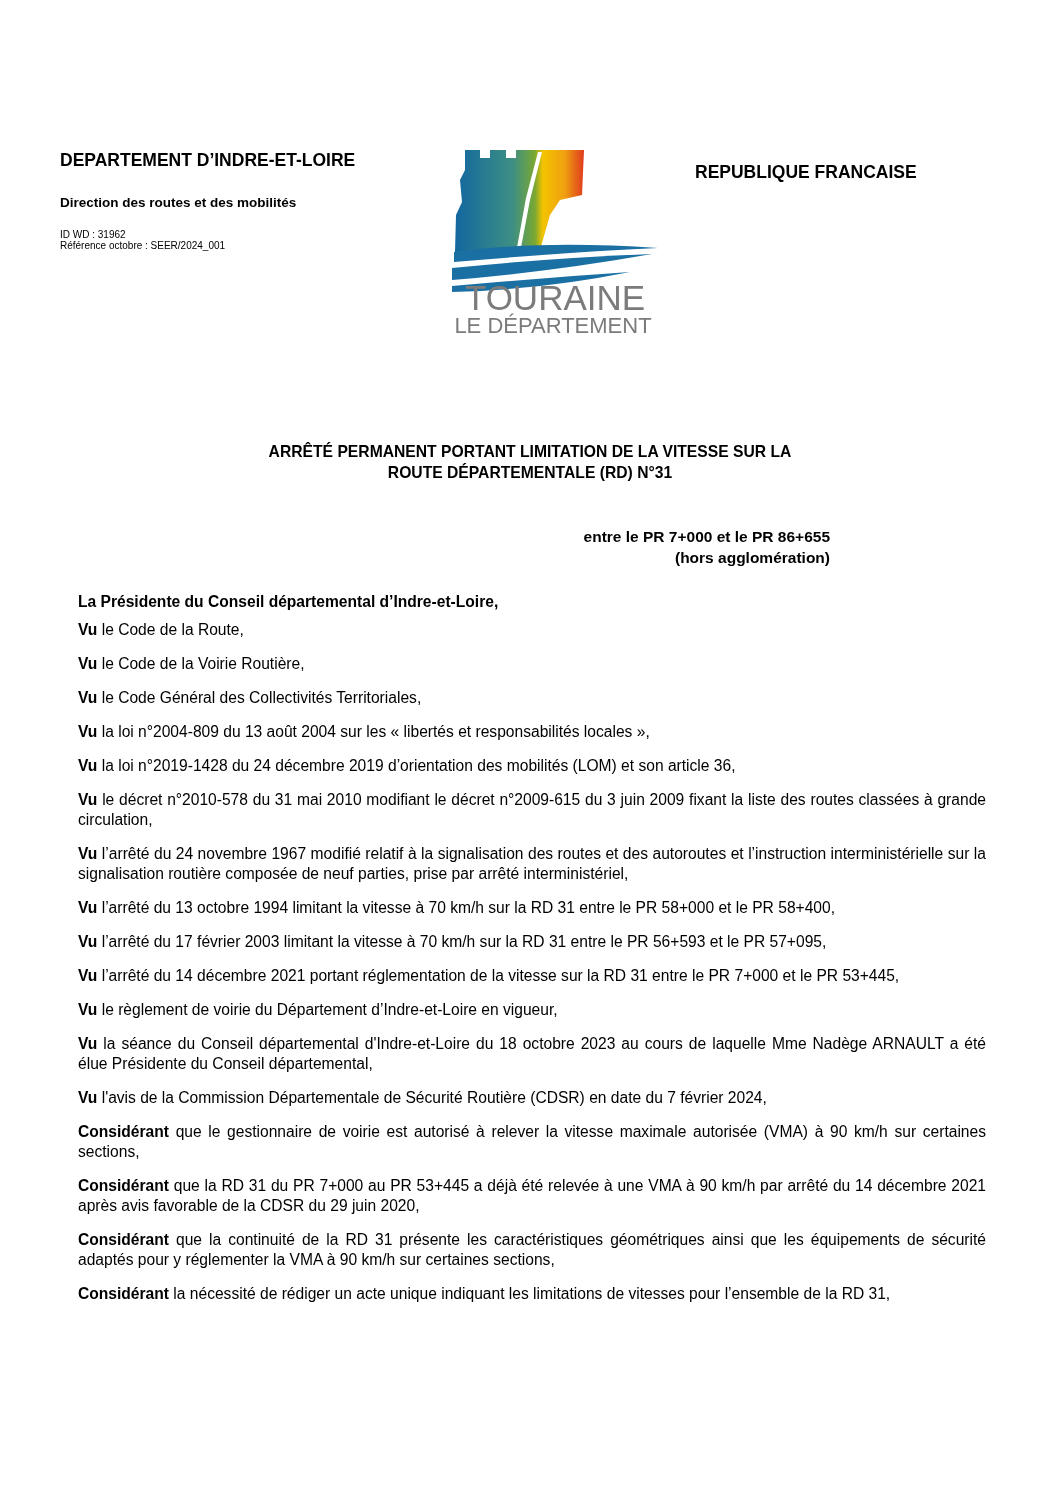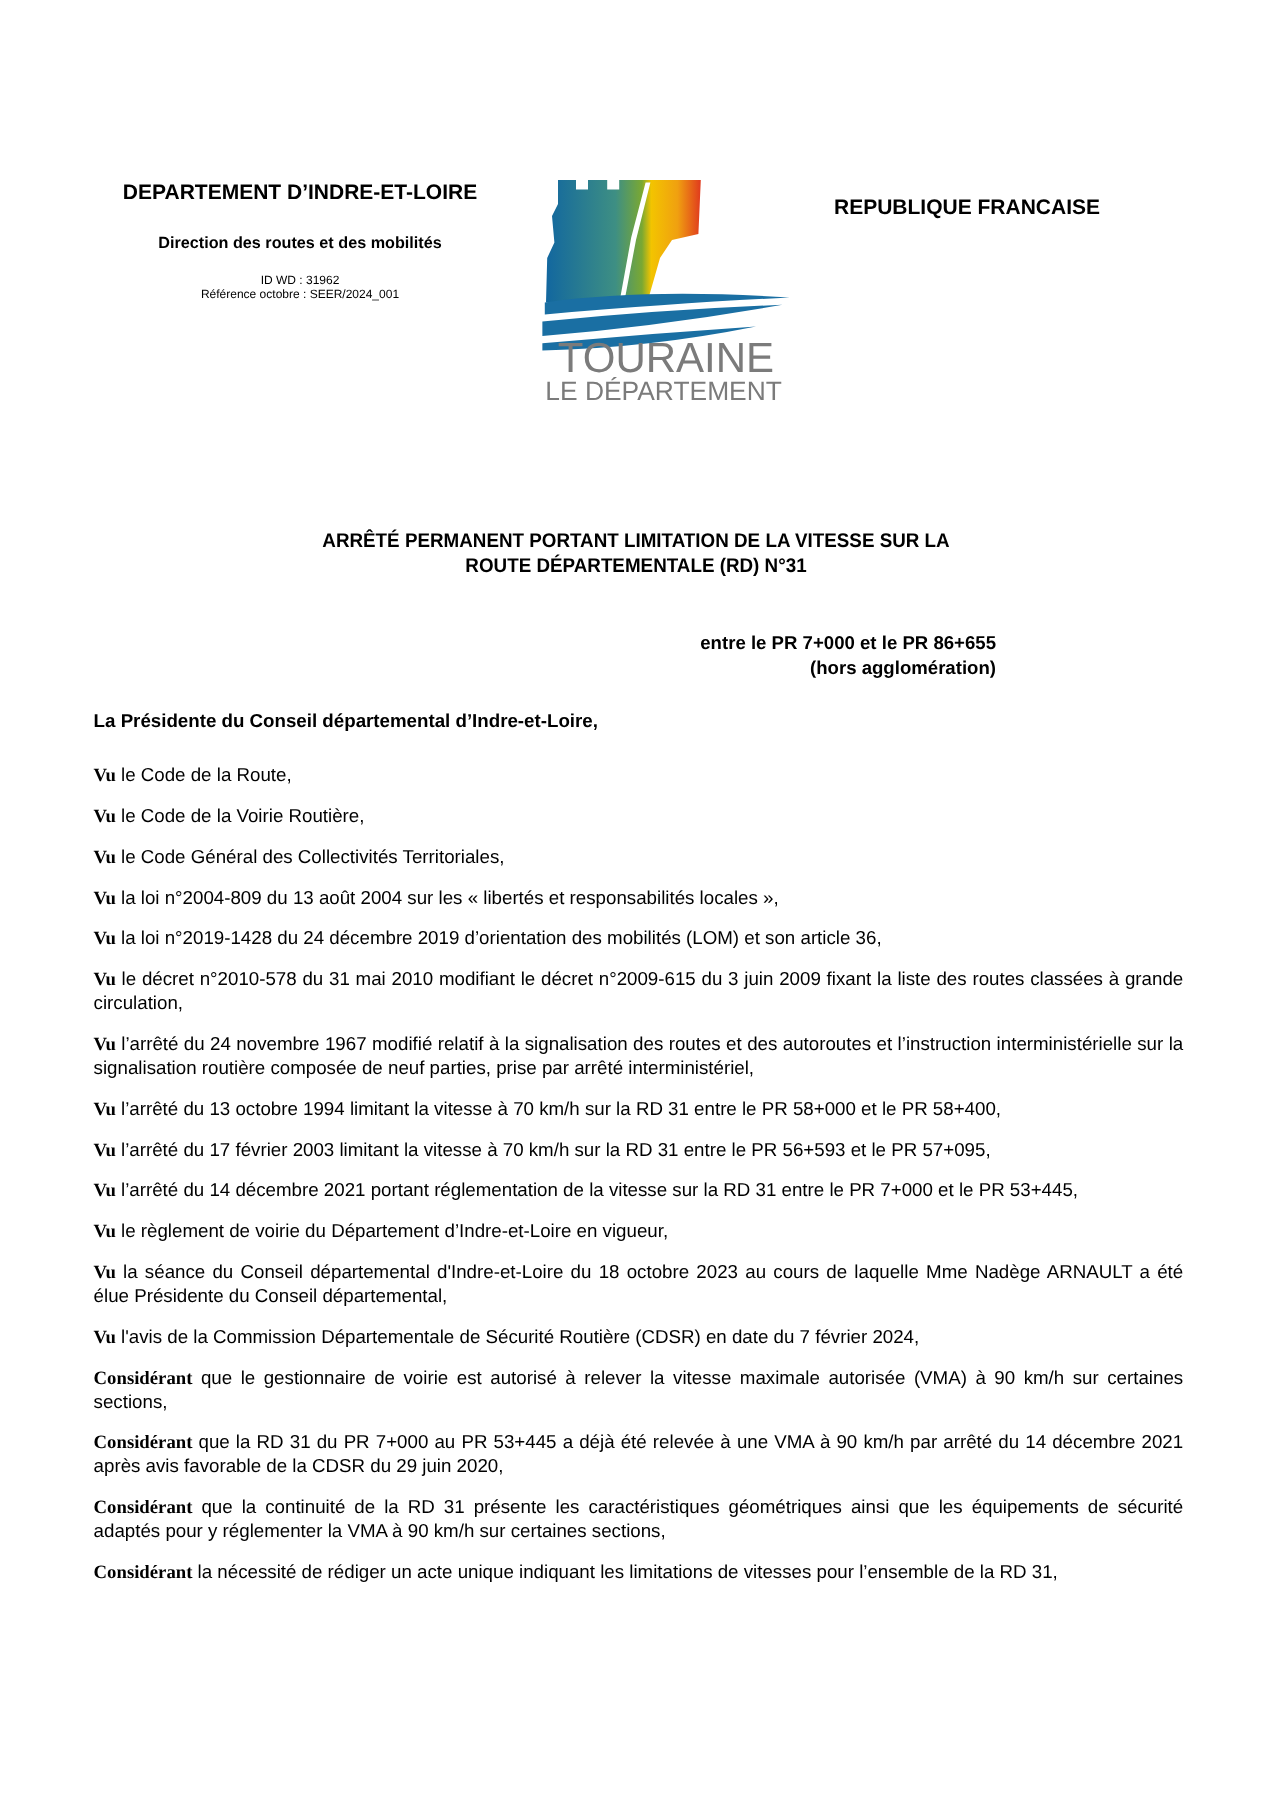--- a/index.html
+++ b/index.html
@@ -1,29 +1,29 @@
 <!DOCTYPE html>
 <html><head>
 <meta charset="utf-8">
 <style>
   html, body { margin:0; padding:0; background:#ffffff; }
   body { width:1058px; height:1497px; position:relative; overflow:hidden; font-family:"Liberation Sans", sans-serif; color:#000; }
   .abs { position:absolute; }
-  .hdr-left { left:60px; width:380px; text-align:center; }
+  .hdr-left { left:60px; width:380px; text-align:left; }
   .dept { top:150px; font-size:17.5px; font-weight:bold; }
   .direction { top:195px; font-size:13.5px; font-weight:bold; }
   .idwd { top:229px; font-size:10px; line-height:11px; }
   .republique { left:695px; top:162px; font-size:17.5px; font-weight:bold; }
   .logo { left:440px; top:140px; width:230px; height:200px; }
   .title { left:140px; width:780px; top:441px; text-align:center; font-size:16.5px; font-weight:bold; line-height:21px; font-family:"Liberation Sans Narrow","Liberation Sans", sans-serif; transform:scaleX(0.95); }
   .subtitle { left:230px; width:600px; top:526px; text-align:right; font-size:15.5px; font-weight:bold; line-height:21px; }
   .body { left:78px; width:908px; top:592px; font-size:15.6px; line-height:20px; }
   .para { margin:0 0 14px 0; text-align:justify; }
-  .para.first { font-weight:bold; margin-bottom:25px; }
-  .kw { font-weight:bold;font-family:Liberation Serif, serif; }
+  .para.first { font-weight:bold; margin-bottom:8px; }
+  .kw { font-weight:bold; }
 </style>
 </head>
 <body>
 
 <div class="abs hdr-left dept">DEPARTEMENT D’INDRE-ET-LOIRE</div>
 <div class="abs hdr-left direction">Direction des routes et des mobilités</div>
 <div class="abs hdr-left idwd">
   <div>ID WD : 31962</div>
   <div>Référence octobre : SEER/2024_001</div>
 </div>

